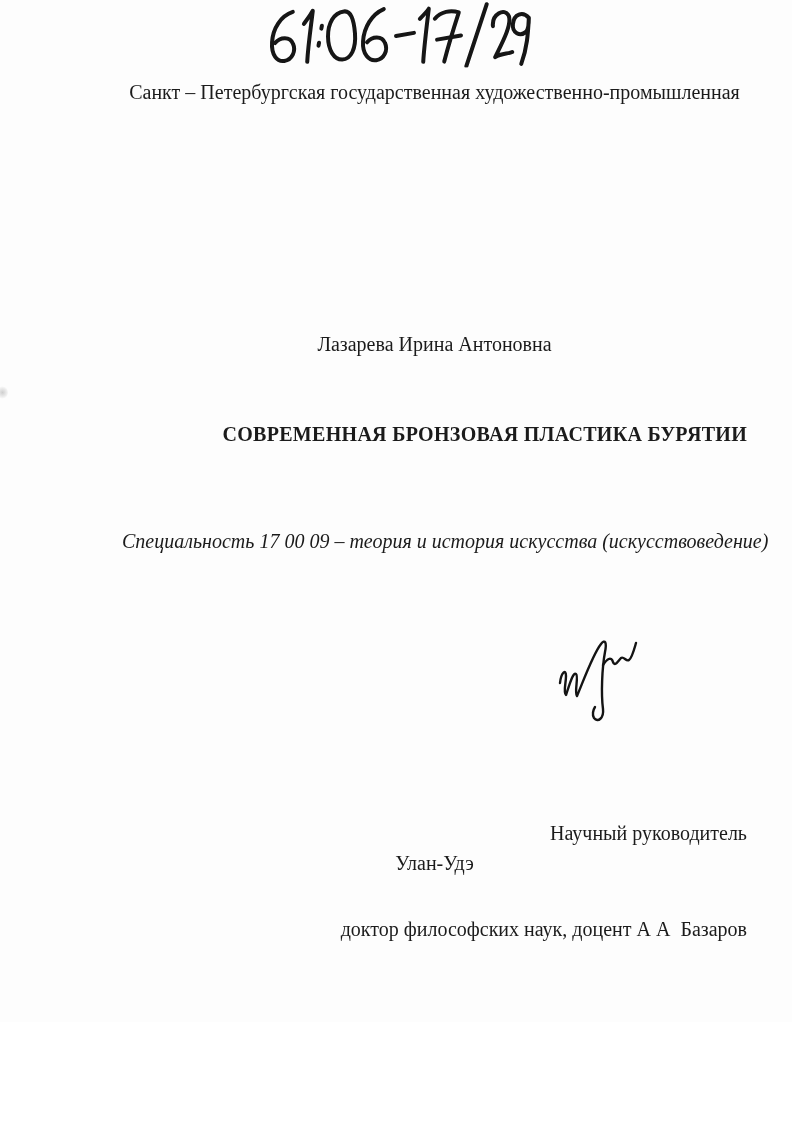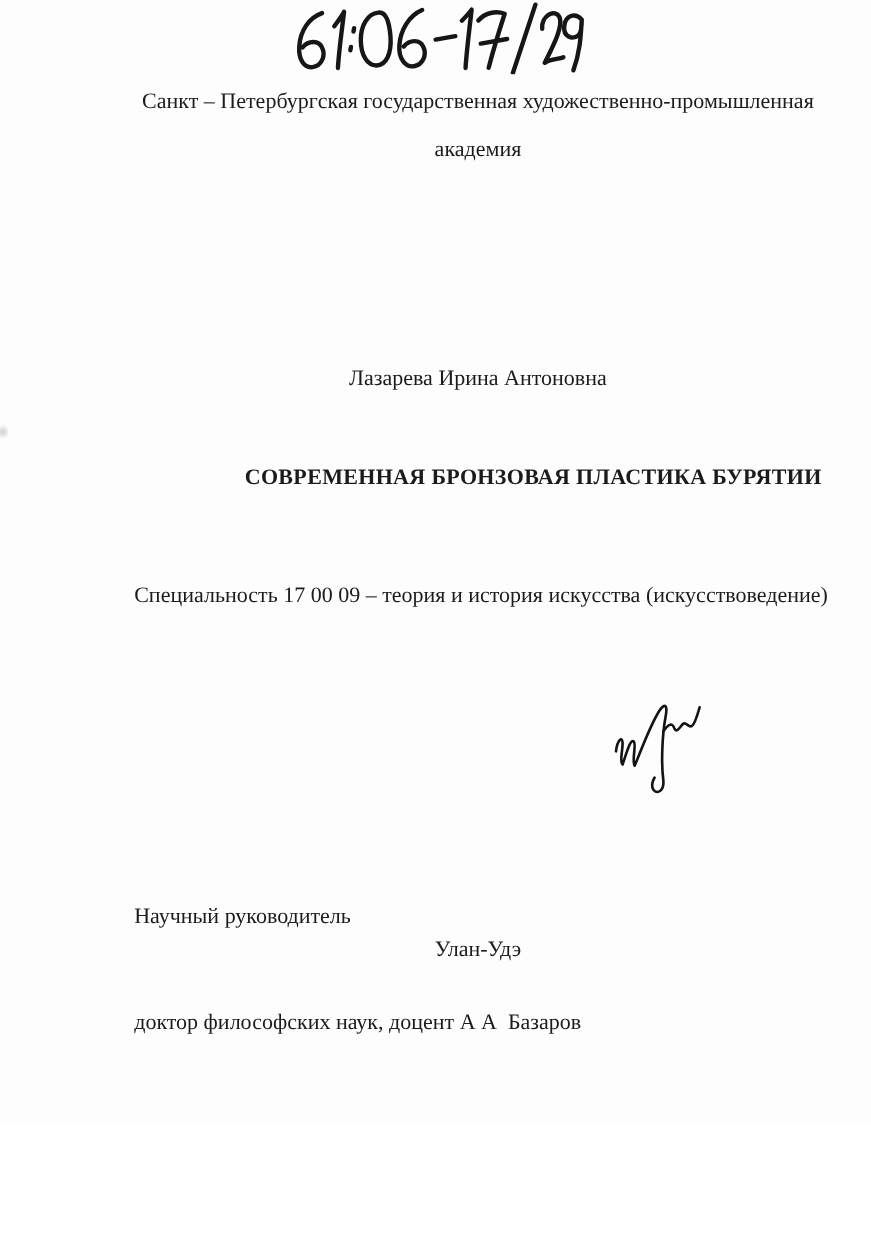--- a/index.html
+++ b/index.html
@@ -57,40 +57,41 @@
     text-align: right;
     font-weight: bold;
     letter-spacing: 0.3px;
   }
 
   .specialty {
     top: 524px;
     line-height: 35px;
     white-space: nowrap;
     width: 660px;
+    font-style: italic;
   }
 
   .sig-svg {
     position: absolute;
     left: 540px;
     top: 634px;
     width: 110px;
     height: 96px;
   }
   .sig-svg path {
     fill: none;
     stroke: #141414;
     stroke-width: 2.4;
     stroke-linecap: round;
     stroke-linejoin: round;
   }
 
   .advisor {
     top: 753px;
-    text-align: left;
+    text-align: right;
     line-height: 32px;
     white-space: pre-wrap;
   }
 
   .city { top: 852px; text-align: center; }
   .year { top: 920px; text-align: center; }
 
   .scan-dot {
     position: absolute;
     left: -3px;
@@ -128,21 +129,20 @@
 
     <path d="M 227 3 L 206 65"></path>
 
     <path d="M 233 25 C 232 13 245 6 249 15 C 252 24 242 42 235 56 C 241 52 248 53 252 51"></path>
 
     <path d="M 269 17 C 263 10 254 13 253 23 C 252 32 260 36 266 31 C 268 29 269 22 269 17 C 268 33 267 47 261 63"></path>
   </svg>
 
   <div class="content-line institution">
     <div>Санкт – Петербургская государственная художественно-промышленная</div>
-    <div>академия</div>
   </div>
 
 
   <div class="content-line author">Лазарева Ирина Антоновна</div>
 
   <div class="content-line diss-title">СОВРЕМЕННАЯ БРОНЗОВАЯ ПЛАСТИКА БУРЯТИИ</div>
 
   <div class="content-line specialty">
     <div>Специальность 17 00 09 – теория и история искусства (искусствоведение)</div>
   </div>

